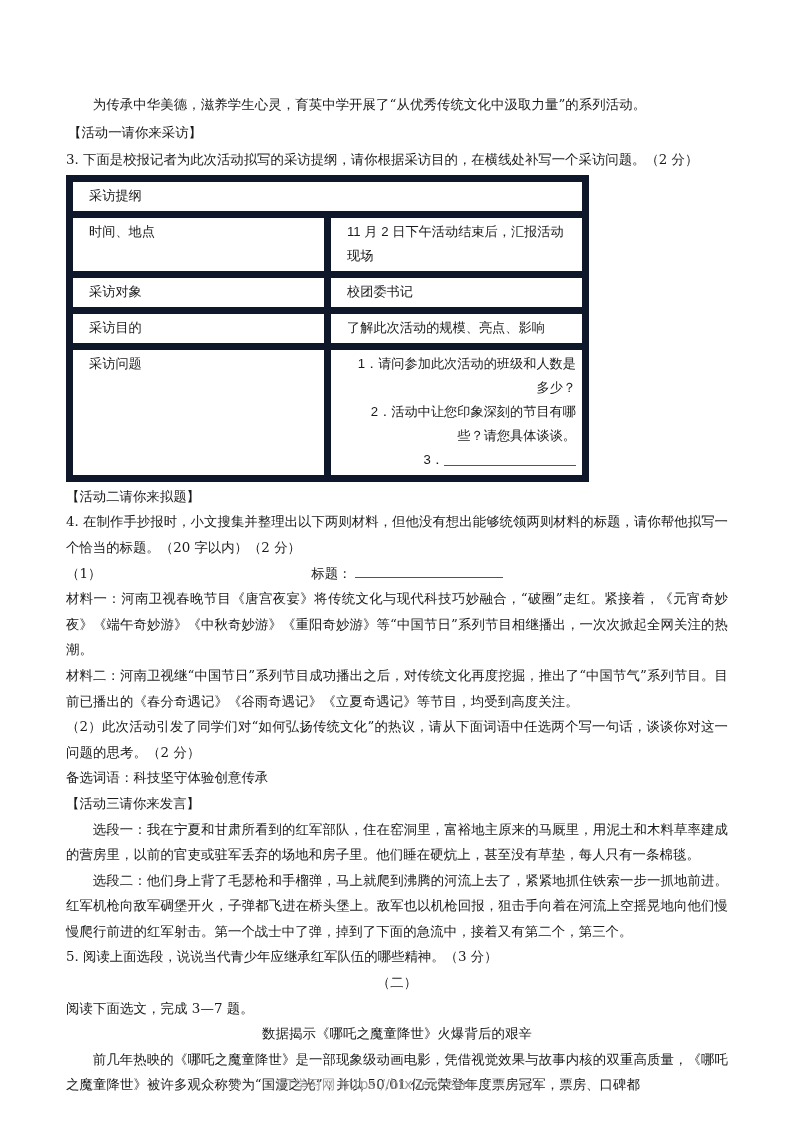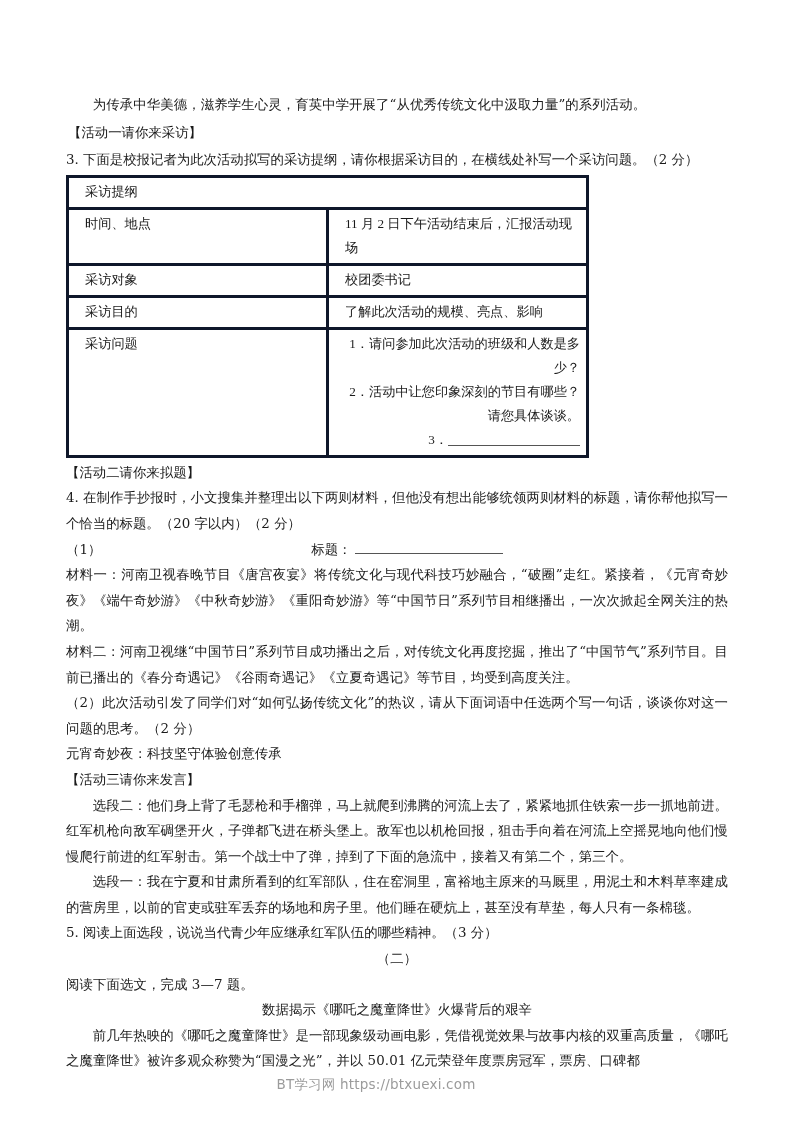--- a/index.html
+++ b/index.html
@@ -65,26 +65,26 @@
   }
 
   
   .outline-table {
     border-collapse: collapse;
     width: 523px;
     margin: 2px 0 2px 0;
     table-layout: fixed;
   }
   .outline-table td {
-    border: 3px solid #0f172a;
+    border: 7px solid #0f172a;
     font-size: 13.2px;
     line-height: 24px;
     padding: 2px 6px 3px 16px;
     vertical-align: top;
-    font-family: Liberation Serif, serif;
+    font-family: Liberation Sans, sans-serif;
   }
   .outline-table td.label { width: 128px; }
   .qline { display: block; text-align: right; }
   .blank-inline {
     display: inline-block;
     width: 132px;
     border-bottom: 1px solid #555;
     height: 14px;
     vertical-align: -2px;
   }
@@ -176,29 +176,29 @@
       <span>标题：</span>
       <span class="blank-title"></span>
     </div>
 
     <p class="para"><span class="bold">材料一：</span><span>河南卫视春晚节目《唐宫夜宴》将传统文化与现代科技巧妙融合，“破圈”走红。紧接着，《元宵奇妙夜》《端午奇妙游》《中秋奇妙游》《重阳奇妙游》等“中国节日”系列节目相继播出，一次次掀起全网关注的热潮。</span></p>
 
     <p class="para"><span class="bold">材料二：</span><span>河南卫视继“中国节日”系列节目成功播出之后，对传统文化再度挖掘，推出了“中国节气”系列节目。目前已播出的《春分奇遇记》《谷雨奇遇记》《立夏奇遇记》等节目，均受到高度关注。</span></p>
 
     <p class="para">（2）此次活动引发了同学们对“如何弘扬传统文化”的热议，请从下面词语中任选两个写一句话，谈谈你对这一问题的思考。（2 分）</p>
 
-    <p class="para">元宵奇妙夜：科技坚守体验创意传承</p>
+    <p class="para">备选词语：科技坚守体验创意传承</p>
 
 
     <p class="heading-light">【活动三请你来发言】</p>
 
+    <p class="para indent2">选段一：我在宁夏和甘肃所看到的红军部队，住在窑洞里，富裕地主原来的马厩里，用泥土和木料草率建成的营房里，以前的官吏或驻军丢弃的场地和房子里。他们睡在硬炕上，甚至没有草垫，每人只有一条棉毯。</p>
+
     <p class="para indent2">选段二：他们身上背了毛瑟枪和手榴弹，马上就爬到沸腾的河流上去了，紧紧地抓住铁索一步一抓地前进。红军机枪向敌军碉堡开火，子弹都飞进在桥头堡上。敌军也以机枪回报，狙击手向着在河流上空摇晃地向他们慢慢爬行前进的红军射击。第一个战士中了弹，掉到了下面的急流中，接着又有第二个，第三个。</p>
 
-    <p class="para indent2">选段一：我在宁夏和甘肃所看到的红军部队，住在窑洞里，富裕地主原来的马厩里，用泥土和木料草率建成的营房里，以前的官吏或驻军丢弃的场地和房子里。他们睡在硬炕上，甚至没有草垫，每人只有一条棉毯。</p>
-
     <p class="num-q">5. 阅读上面选段，说说当代青少年应继承红军队伍的哪些精神。（3 分）</p>
 
     <p class="para center">（二）</p>
 
     <p class="para">阅读下面选文，完成 3—7 题。</p>
 
     <p class="para center bold">数据揭示《哪吒之魔童降世》火爆背后的艰辛</p>
 
     <p class="para indent2">前几年热映的《哪吒之魔童降世》是一部现象级动画电影，凭借视觉效果与故事内核的双重高质量，《哪吒之魔童降世》被许多观众称赞为“国漫之光”，并以 50.01 亿元荣登年度票房冠军，票房、口碑都</p>
 

